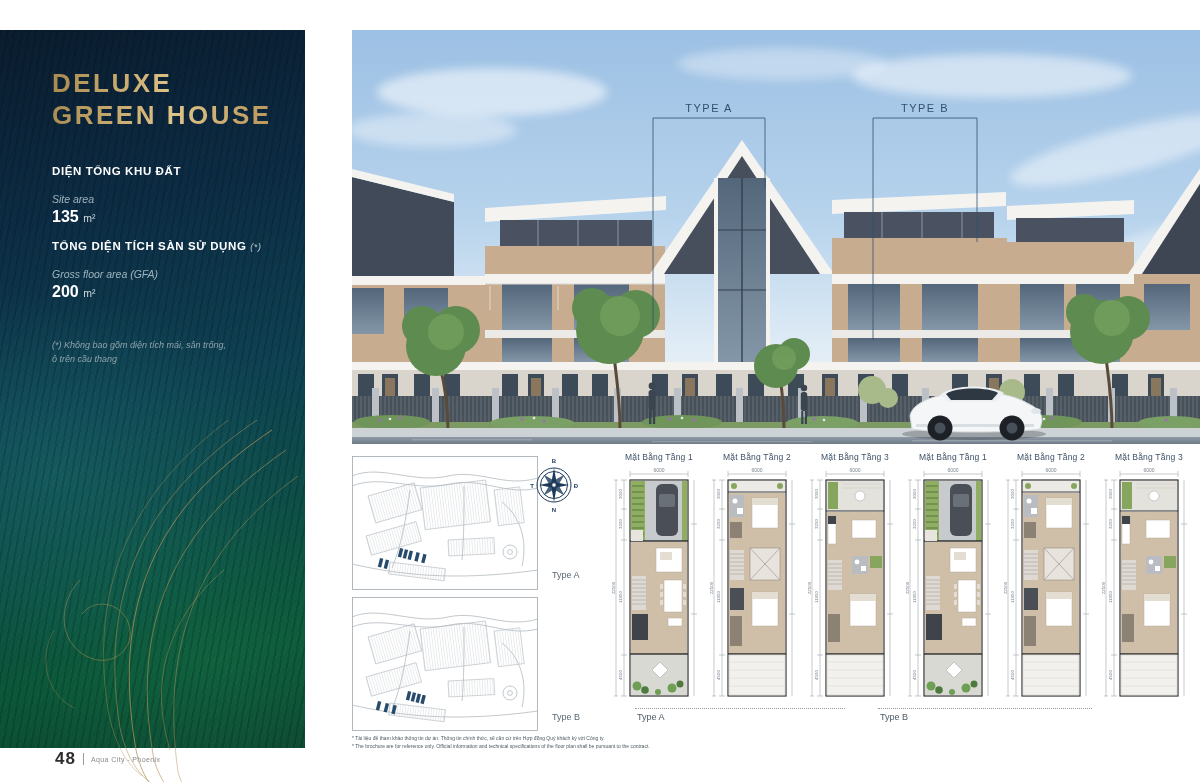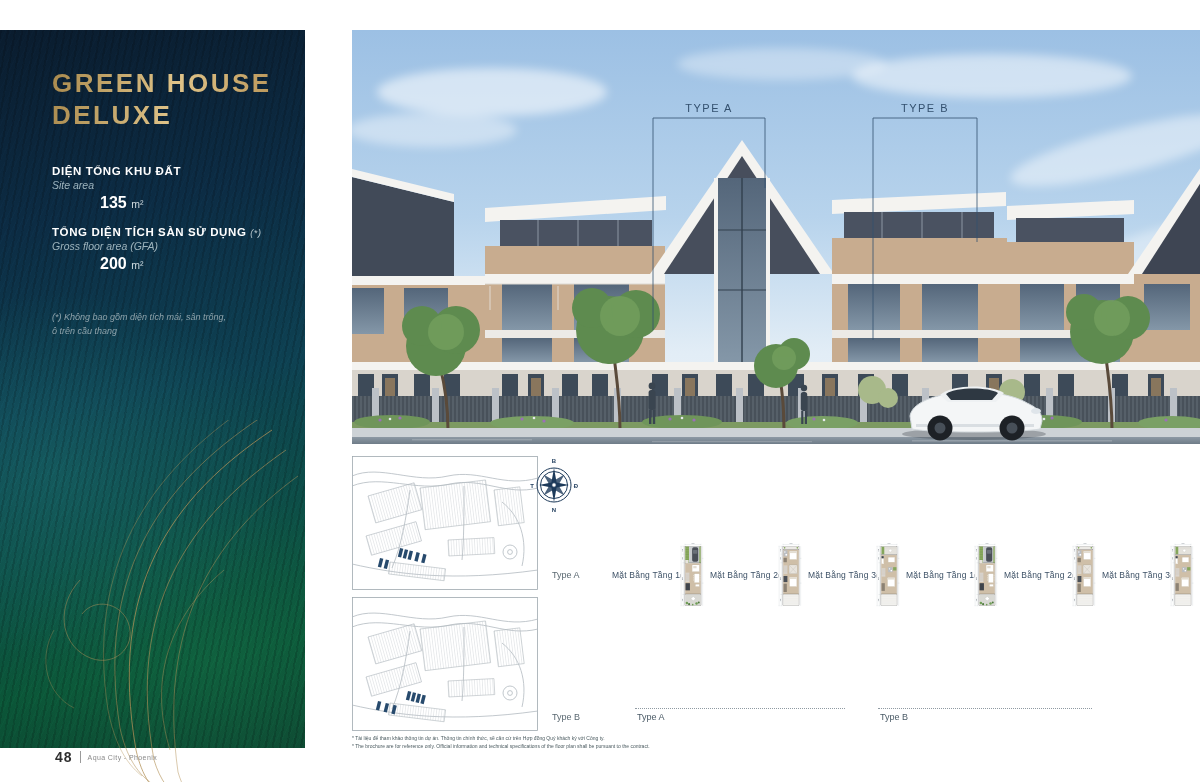--- a/index.html
+++ b/index.html
@@ -21,71 +21,71 @@
       background:linear-gradient(100deg,#a98a4e,#e0c489 55%,#b89457);-webkit-background-clip:text;
       background-clip:text;-webkit-text-fill-color:transparent;}
   .sb-dims{margin-top:82px;color:#fff;}
   .sb-dims .big{font-size:23px;font-weight:bold;letter-spacing:1px;}
   .sb-dims .x{font-size:15px;margin:0 2px;}
   .sb-dims .unit{font-size:16px;font-weight:300;color:#e8eef2;}
   .spec{margin-top:34px;}
   .spec + .spec{margin-top:14px;}
   .spec-vi{font-size:11.5px;font-weight:bold;letter-spacing:.6px;color:#ffffff;}
   .spec-vi .note{font-weight:normal;font-style:italic;font-size:9px;color:#b9c8cf;}
-  .spec-en{font-size:10.5px;font-style:italic;color:#9eb4bd;margin-top:2px;}
-  .spec-val{margin-top:3px;font-size:16px;font-weight:bold;color:#ffffff;margin-left:48px;}
+  .spec-en{font-size:10.5px;font-style:italic;color:#9eb4bd;margin-top:16px;}
+  .spec-val{margin-top:3px;font-size:16px;font-weight:bold;color:#ffffff;}
   .spec-val .u{font-size:10.5px;font-weight:normal;color:#cfdbe0;}
   .sb-footnote{margin-top:38px;font-size:9px;font-style:italic;color:#8fa3ab;line-height:1.5;}
 
   .gold-curves{position:absolute;left:20px;top:420px;width:290px;height:362px;z-index:3;pointer-events:none;}
 
   
   .page-footer{position:absolute;left:55px;top:749px;display:flex;align-items:center;gap:7px;z-index:4;}
-  .page-footer .num{font-size:14px;font-weight:bold;color:#2e2e2e;letter-spacing:1px;}
+  .page-footer .num{font-size:17px;font-weight:bold;color:#2e2e2e;letter-spacing:1px;}
   .page-footer .bar{width:1px;height:12px;background:#9a9a9a;}
   .page-footer .brand{font-size:7px;color:#8a8a8a;letter-spacing:.4px;}
 
   
   .render{position:absolute;left:352px;top:30px;width:848px;height:414px;}
   .render svg{display:block;}
 
   
   .map{position:absolute;width:186px;height:134px;}
   .map-a{left:352px;top:456px;}
   .map-b{left:352px;top:597px;}
   .map-label{position:absolute;font-size:9px;color:#5a6871;}
   .map-label-a{left:552px;top:570px;}
   .map-label-b{left:552px;top:712px;}
   .compass{position:absolute;left:528px;top:455px;width:52px;height:58px;}
 
   
   .plans-row{position:absolute;left:612px;top:452px;width:588px;display:flex;gap:4px;}
-  .plan-col{width:94px;display:flex;flex-direction:row;align-items:center;}
+  .plan-col{width:94px;display:flex;flex-direction:column;align-items:center;}
   .plan-label{font-size:8.5px;color:#3d5166;letter-spacing:.2px;margin-bottom:2px;white-space:nowrap;}
   .plan-svg{width:94px;height:248px;}
   .group-line{position:absolute;border-top:1px dotted #8f9aa2;}
   .group-line-a{left:635px;top:708px;width:210px;}
   .group-line-b{left:878px;top:708px;width:214px;}
   .group-label{position:absolute;font-size:9px;color:#4a5a66;}
   .group-label-a{left:637px;top:712px;}
   .group-label-b{left:880px;top:712px;}
 
   .plan-footnote{position:absolute;left:352px;top:734px;width:318px;font-size:5px;line-height:1.6;
       color:#4a5a5f;}
 </style>
 </head>
 <body>
 
 <div class="page">
 
   <aside class="sidebar">
     <div class="sb-inner">
       <div class="sb-title">
+        <div>DELUXE</div>
         <div>GREEN HOUSE</div>
-        <div>DELUXE</div>
       </div>
       <div class="spec">
         <div class="spec-vi">DIỆN TỔNG KHU ĐẤT</div>
         <div class="spec-en">Site area</div>
         <div class="spec-val">
           <span>135</span>
           <span class="u">m²</span>
         </div>
       </div>
       <div class="spec">

